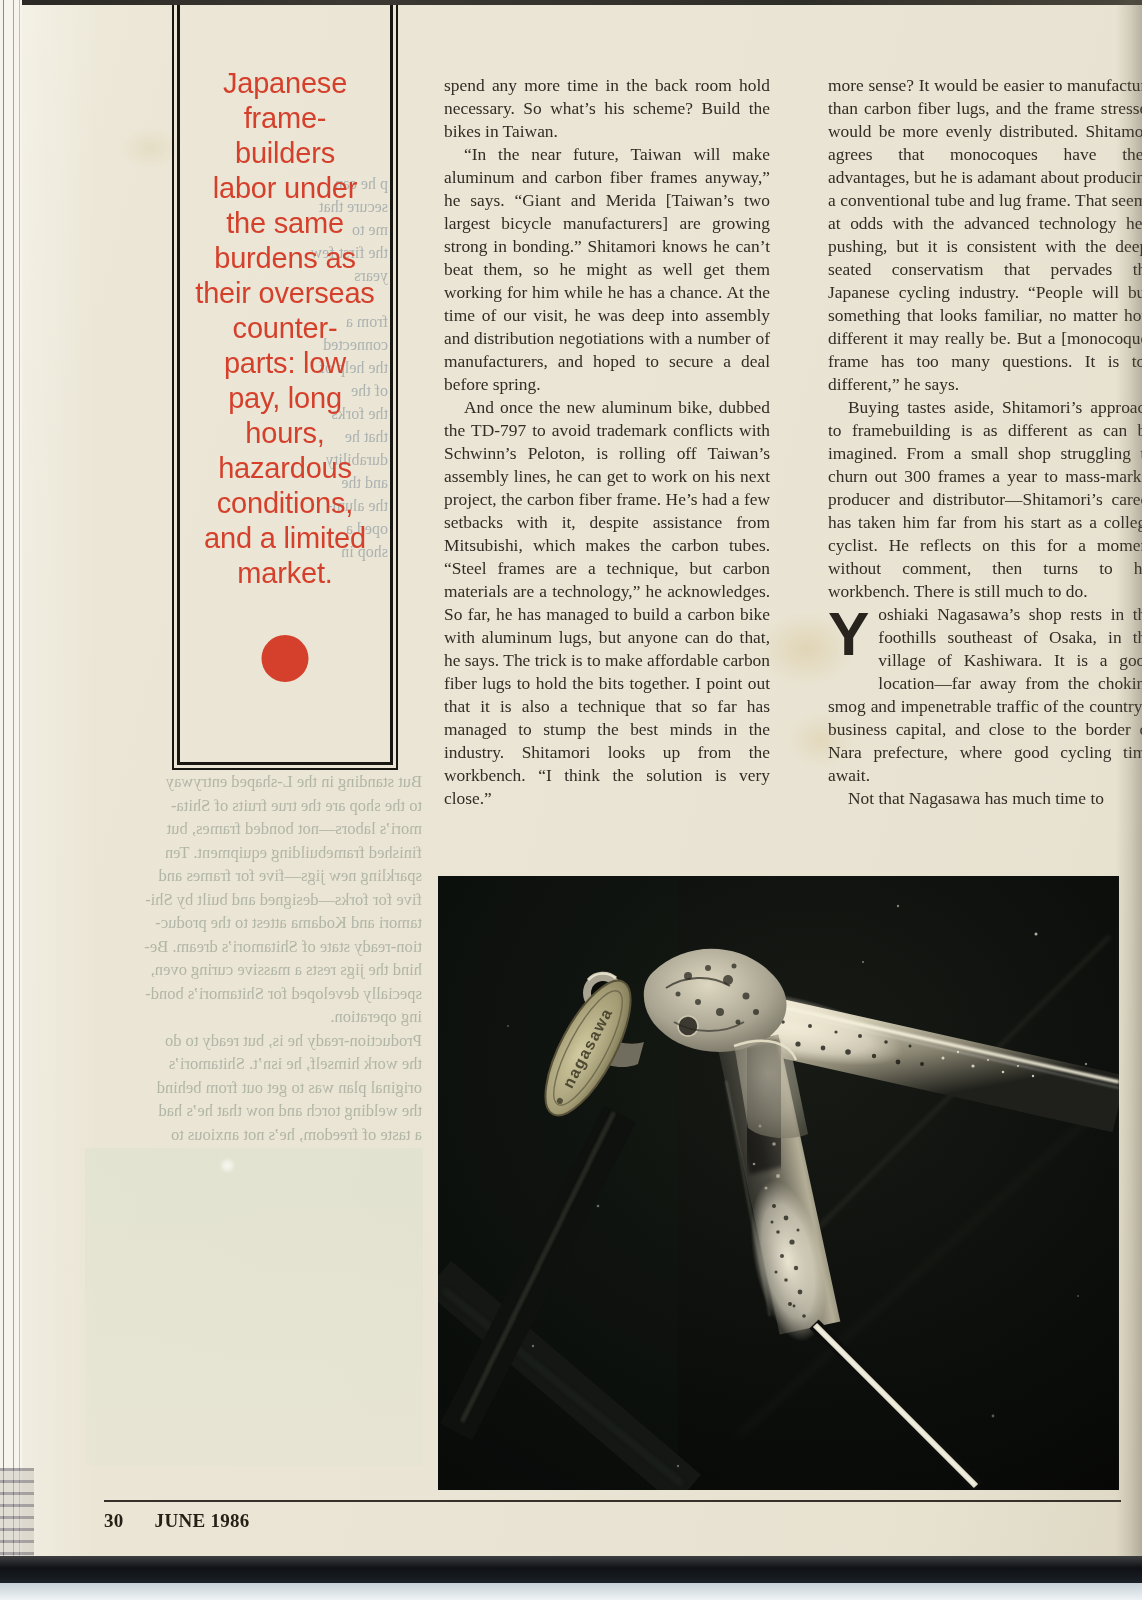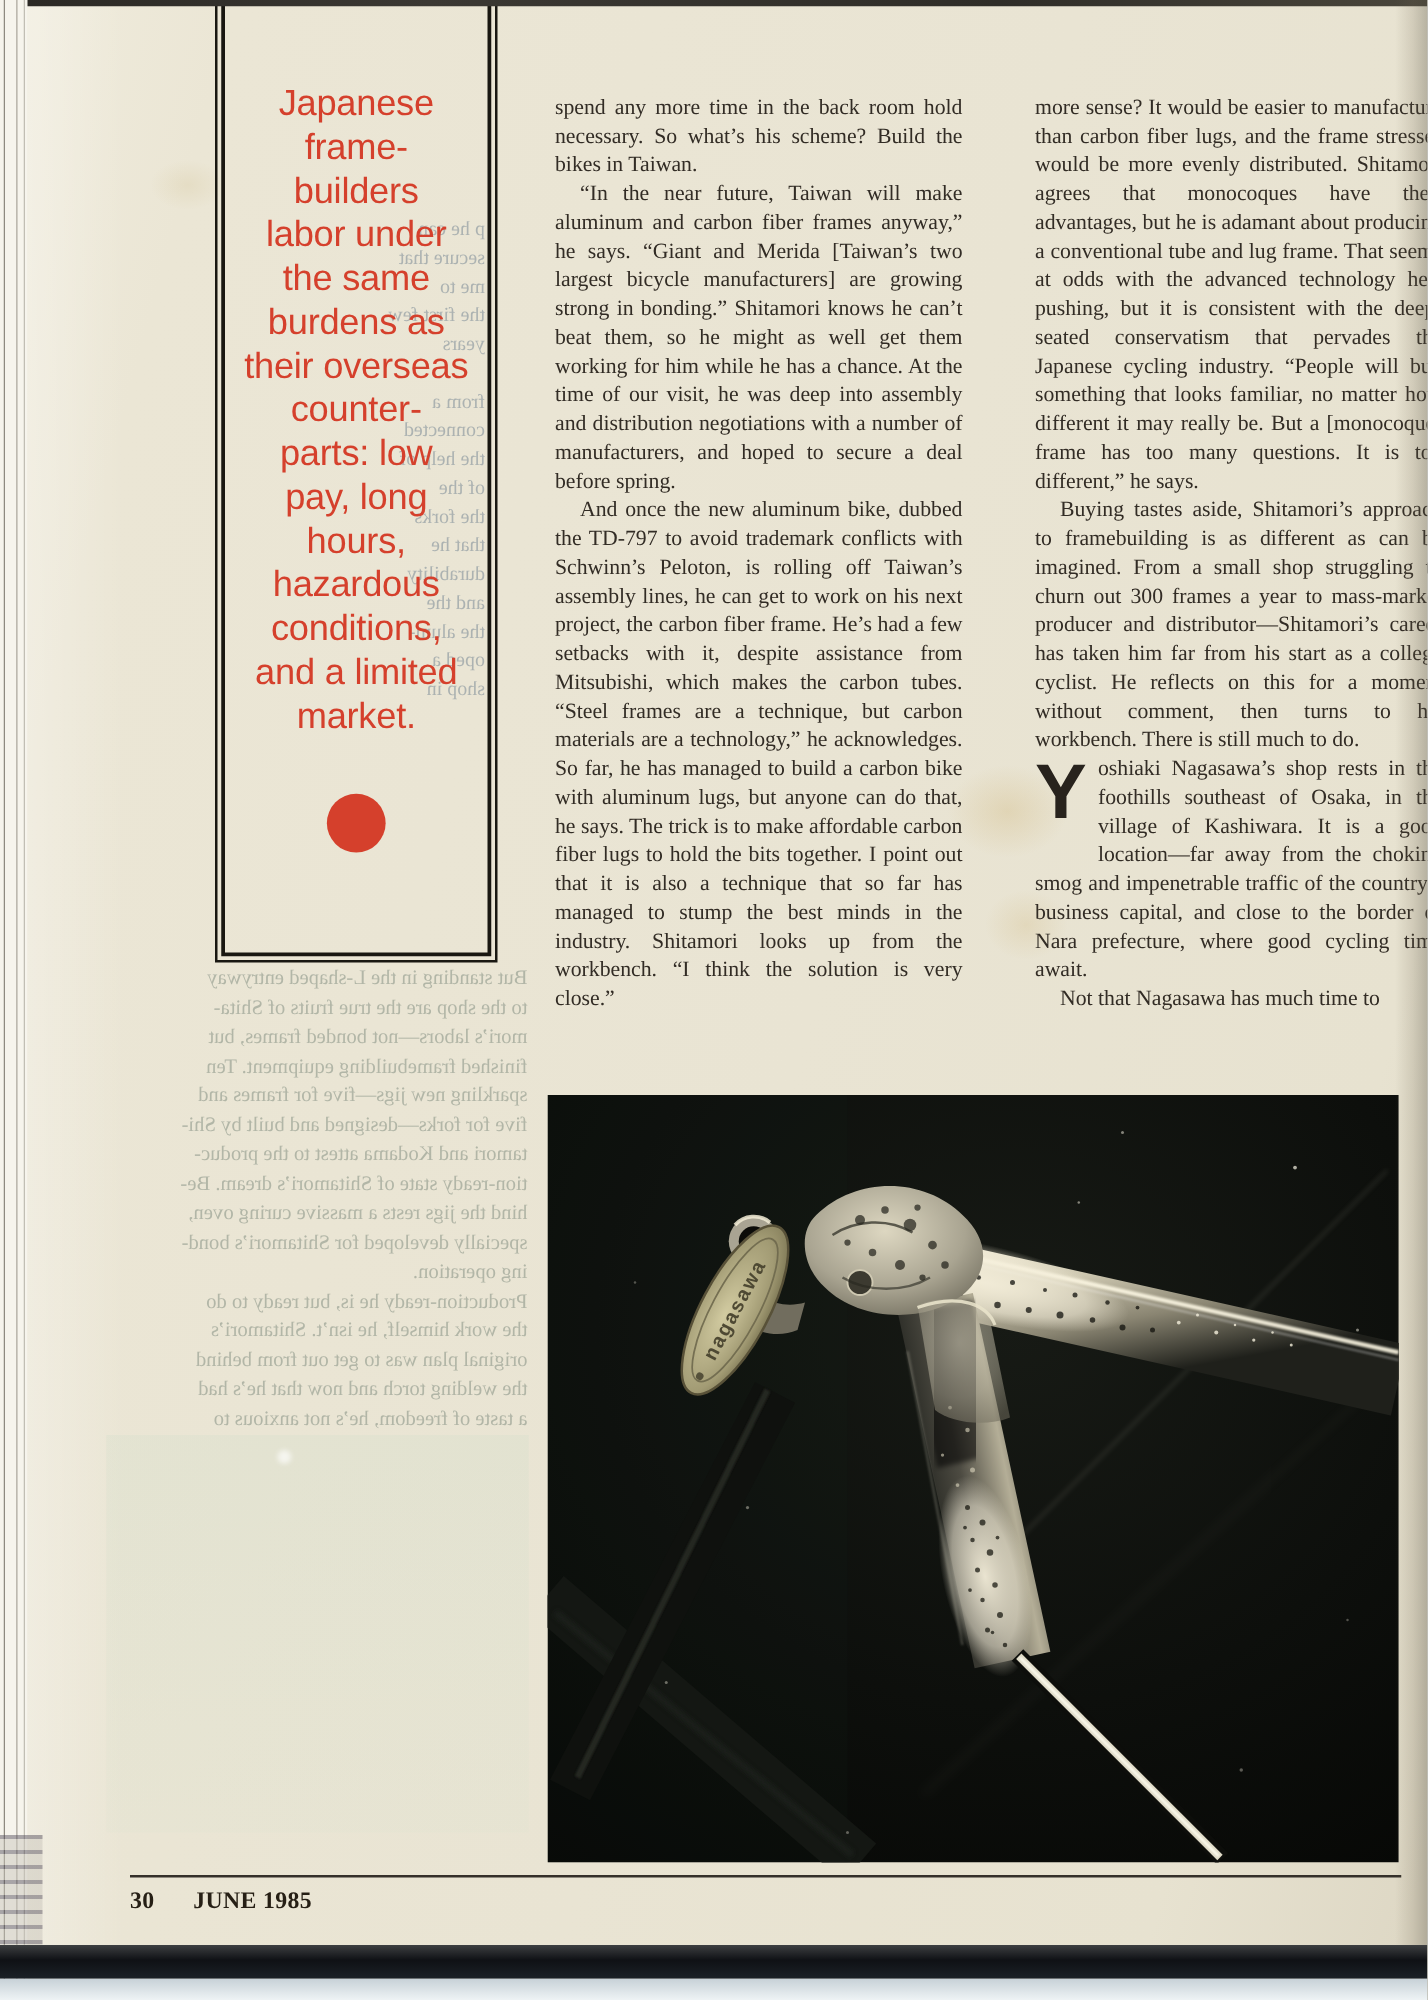--- a/index.html
+++ b/index.html
@@ -322,21 +322,21 @@
       <circle cx="640" cy="420" r="1" opacity=".3"></circle>
         <circle cx="240" cy="590" r="1.2" opacity=".35"></circle>
       <circle cx="70" cy="150" r="1" opacity=".3"></circle>
         <circle cx="460" cy="30" r="1.2" opacity=".5"></circle>
     </g>
   </svg>
 
   <div id="footer-rule"></div>
   <div id="footer">
     <span>30</span>
-    <span>JUNE 1985</span>
+    <span>JUNE 1986</span>
   </div>
 
   <div class="top-edge"></div>
   <div class="left-paper">
     <div class="l1"></div>
       <div class="l2"></div>
       <div class="l3"></div>
   </div>
   <div class="page-stack"></div>
   <div class="right-shadow"></div>

